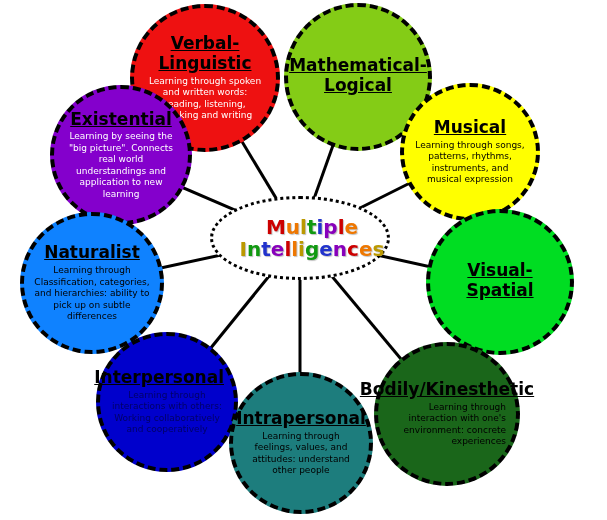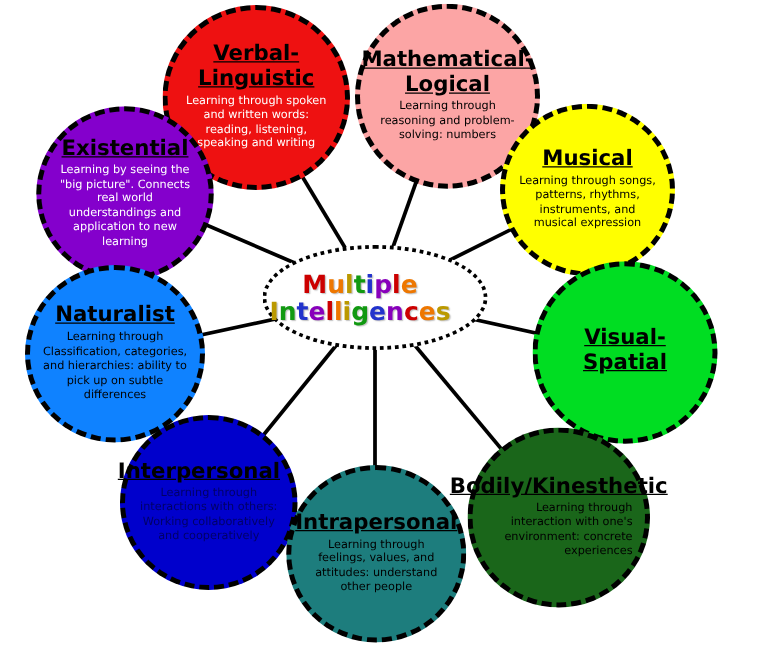--- a/index.html
+++ b/index.html
@@ -15,30 +15,30 @@
   }
   .node h3{
     margin:0 0 2px 0;font-size:17px;font-weight:bold;color:#000;
     text-decoration:underline;line-height:1.15;
   }
   .node p{margin:0;font-size:9px;line-height:1.28;}
   
   .n0{left:130px;top:4px;width:150px;height:148px;}
   .n1{left:284px;top:3px;width:148px;height:148px;}
   .n2{left:400px;top:83px;width:140px;height:138px;}
-  .n3{left:29px;top:85px;width:142px;height:140px;justify-content:center;}
+  .n3{left:50px;top:85px;width:142px;height:140px;justify-content:center;}
   .n4{left:20px;top:212px;width:144px;height:142px;}
   .n5{left:426px;top:209px;width:148px;height:146px;}
   .n6{left:96px;top:332px;width:142px;height:140px;align-items:flex-end;}
   .n7{left:229px;top:372px;width:144px;height:142px;justify-content:center;}
   .n8{left:374px;top:342px;width:146px;height:144px;text-align:right;}
   .hub{
     position:absolute;left:210px;top:196px;width:180px;height:84px;
     background:#fff;border:3px dotted #000;border-radius:50%;
-    display:flex;align-items:center;justify-content:flex-start;box-sizing:border-box;
+    display:flex;align-items:center;justify-content:flex-end;box-sizing:border-box;
   }
   .hub .hub-title{
     font-size:20px;font-weight:bold;text-align:center;line-height:1.1;
     width:150px;text-shadow:1px 1px 1px rgba(0,0,0,0.25);
   }
 </style>
 </head>
 <body>
 
 <div class="stage">
@@ -55,23 +55,22 @@
       <line x1="300" y1="238" x2="300" y2="442"></line>
       <line x1="300" y1="238" x2="446" y2="413"></line>
     </g>
   </svg>
 
   <div class="node n0" style="background: rgb(238, 17, 17);">
     <h3>Verbal-Linguistic</h3>
     <p style="color: rgb(255, 255, 255);">Learning through spoken and written words: reading, listening, speaking and writing</p>
   </div>
 
-  <div class="node n1" style="background: #fca5a5;">
+  <div class="node n1" style="background: #84cc16;">
     <h3>Mathematical-Logical</h3>
-    <p style="color: rgb(0, 0, 0);">Learning through reasoning and problem-solving: numbers</p>
   </div>
 
   <div class="node n2" style="background: rgb(255, 255, 0);">
     <h3>Musical</h3>
     <p style="color: rgb(0, 0, 0);">Learning through songs, patterns, rhythms, instruments, and musical expression</p>
   </div>
 
   <div class="node n3" style="background: rgb(132, 0, 204);">
     <h3>Existential</h3>
     <p style="color: rgb(255, 255, 255);">Learning by seeing the "big picture".  Connects real world understandings and application to new learning</p>

